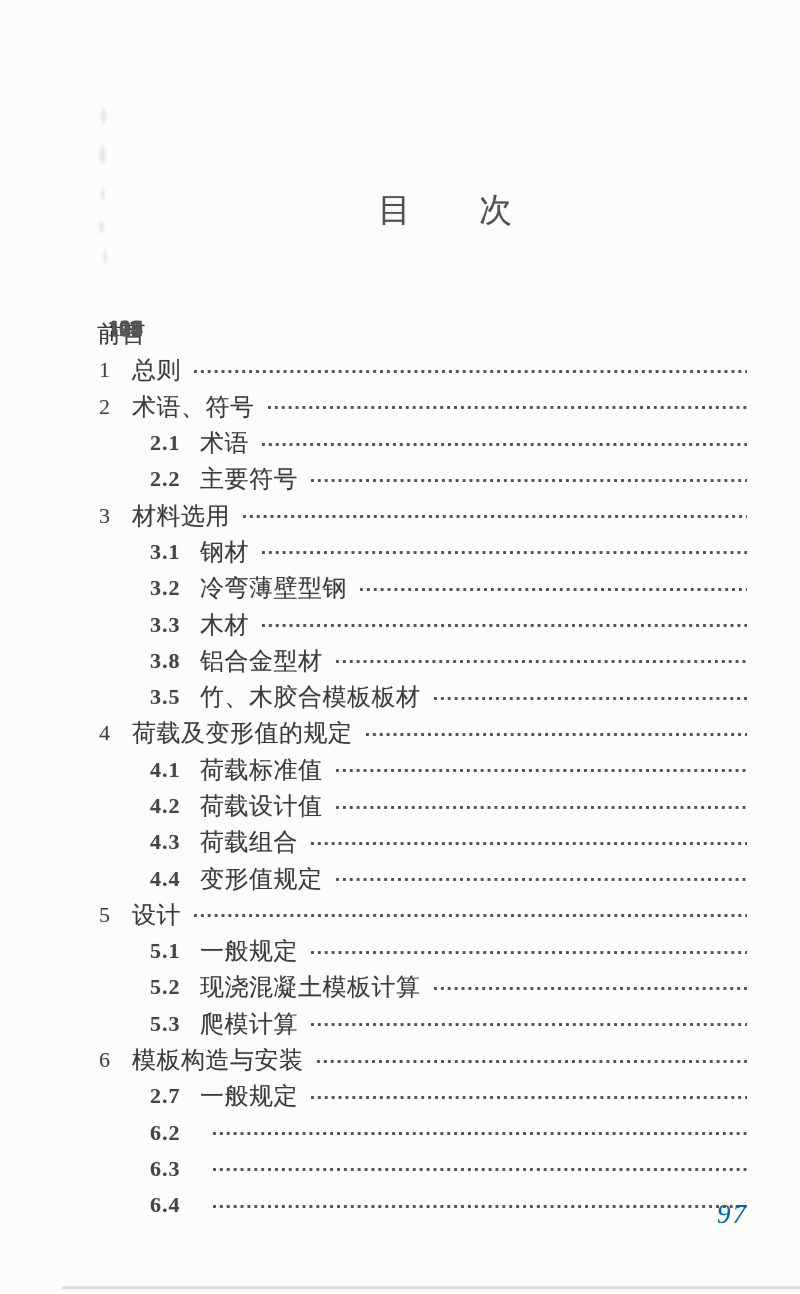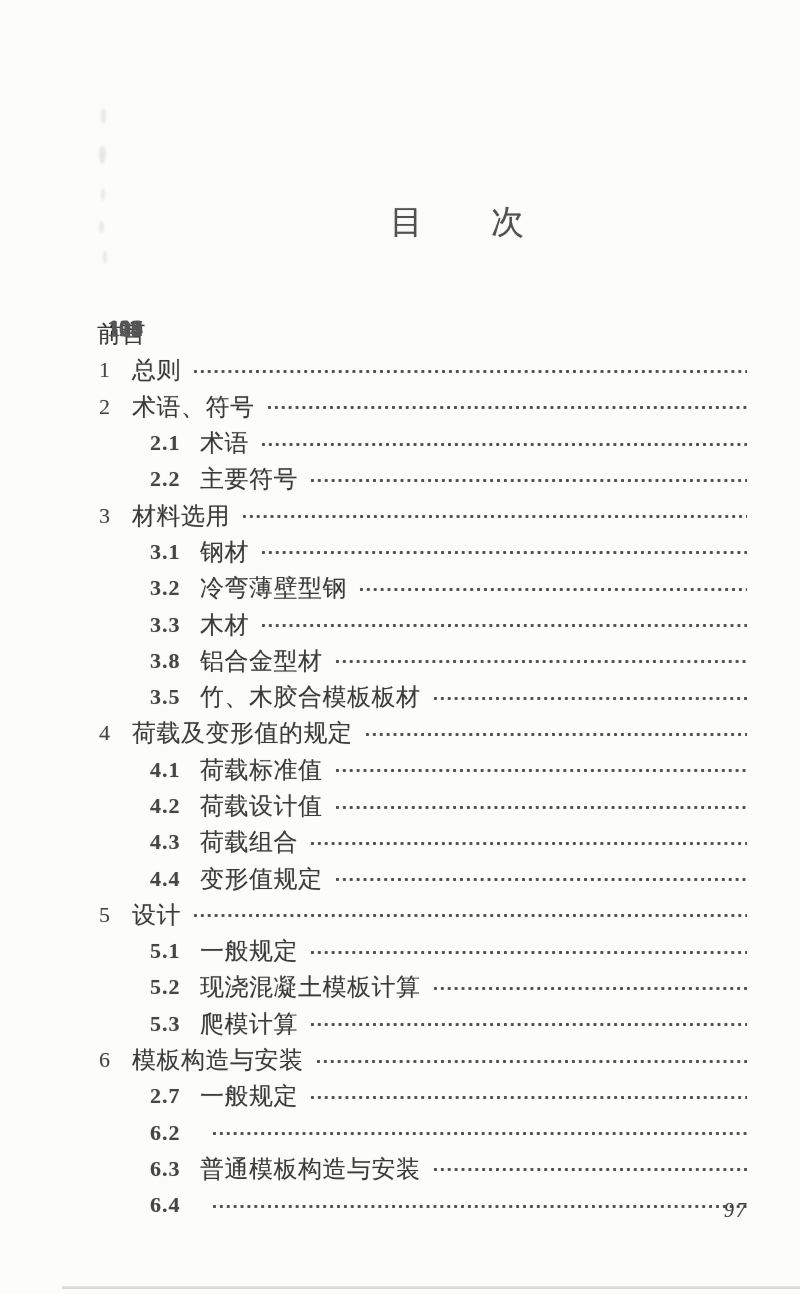--- a/index.html
+++ b/index.html
@@ -17,21 +17,21 @@
   }
   .page {
     position: absolute;
     inset: 0;
   }
   
   .doc-title {
     position: absolute;
     top: 188px;
     left: 378px;
-    margin: 12px;
+    margin: 0;
     font-size: 33px;
     font-weight: 500;
     letter-spacing: 68px;
     white-space: nowrap;
     color: #515151;
     text-shadow: 0 0 1px rgba(90,90,90,0.45);
   }
   
   .toc {
     position: absolute;
@@ -86,24 +86,24 @@
     width: 46px;
     text-align: right;
     flex-shrink: 0;
     letter-spacing: 0.5px;
   }
   
   .folio {
     position: absolute;
     top: 1199px;
     right: 52px;
-    font-size: 20px;
+    font-size: 27px;
     font-style: italic;
     letter-spacing: 2px;
-    color: #404040;
+    color: #0369a1;
     text-shadow: 0 0 1px rgba(90,90,90,0.4);
   }
   
   .edge-shadow {
     position: absolute;
     top: 1286px;
     left: 62px;
     right: 0;
     height: 3px;
     background: linear-gradient(to bottom, #e3e3e3, #d2d2d2);
@@ -285,21 +285,20 @@
       </div>
 
       <div class="toc-row level-1">
         <span class="num">6.2</span>
         <span class="leader"></span>
         <span class="page">125</span>
       </div>
 
       <div class="toc-row level-1">
         <span class="num">6.3</span>
-        <span class="title">普通模板构造与安装</span>
         <span class="leader"></span>
         <span class="page">126</span>
       </div>
 
       <div class="toc-row level-1">
         <span class="num">6.4</span>
         <span class="leader"></span>
         <span class="page">126</span>
       </div>
     </div>

